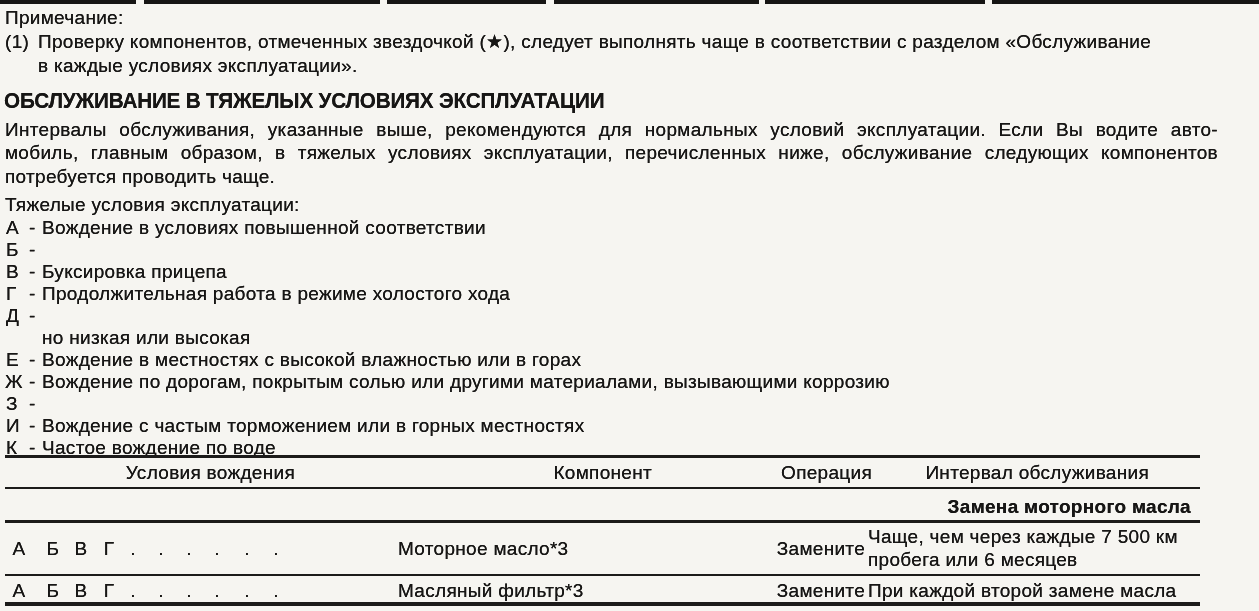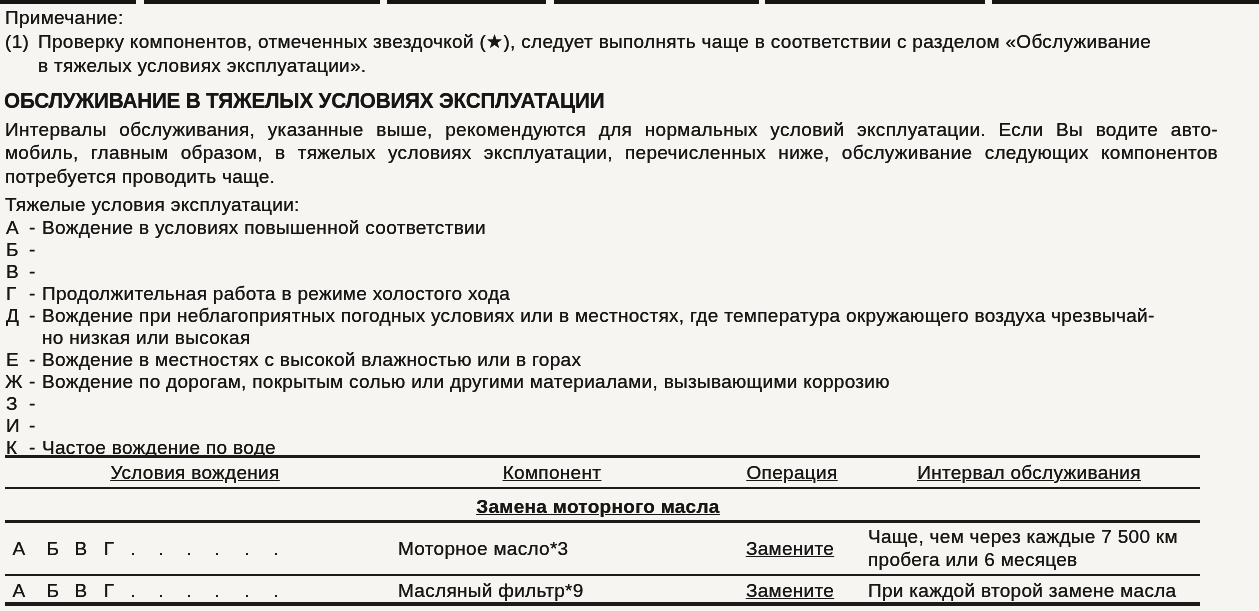--- a/index.html
+++ b/index.html
@@ -20,21 +20,21 @@
     white-space:normal;
     text-align:justify;text-align-last:justify;
     overflow:hidden;height:22px;
   }
   .heading{
     font-size:22px;font-weight:bold;letter-spacing:-0.2px;
     transform:scaleX(0.94);transform-origin:left center;
     text-shadow:0 0 .5px currentColor;
   }
   .bold{font-weight:bold;}
-  .center{text-align:center;text-decoration:underline;}
+  .center{text-align:right;}
   .topbar{
     position:absolute;left:0;top:0;width:1259px;height:4px;
     background:linear-gradient(90deg,
       #161514 0 10.8%, transparent 10.8% 11.4%,
       #161514 11.4% 30.2%, transparent 30.2% 30.7%,
       #161514 30.7% 43.4%, transparent 43.4% 44.0%,
       #161514 44.0% 60.3%, transparent 60.3% 60.8%,
       #161514 60.8% 78.2%, transparent 78.2% 78.8%,
       #161514 78.8% 100%);
   }
@@ -44,62 +44,63 @@
 </head>
 <body>
 
 <div class="page">
 
   <div class="topbar"></div>
 
   <div class="abs txt" style="left:5px;top:7px">Примечание:</div>
   <div class="abs txt" style="left:5px;top:31px">(1)</div>
   <div class="abs txt" style="left:38px;top:31px">Проверку компонентов, отмеченных звездочкой (★), следует выполнять чаще в соответствии с разделом «Обслуживание</div>
-  <div class="abs txt" style="left:38px;top:55px">в тяжелых условиях эксплуатации».</div>
+  <div class="abs txt" style="left:38px;top:55px">в каждые условиях эксплуатации».</div>
 
   <div class="abs heading" style="left:4px;top:88px">ОБСЛУЖИВАНИЕ В ТЯЖЕЛЫХ УСЛОВИЯХ ЭКСПЛУАТАЦИИ</div>
 
   <div class="abs txt just" style="left:5px;top:119px;width:1213px">Интервалы обслуживания, указанные выше, рекомендуются для нормальных условий эксплуатации. Если Вы водите авто-</div>
   <div class="abs txt just" style="left:5px;top:142px;width:1213px">мобиль, главным образом, в тяжелых условиях эксплуатации, перечисленных ниже, обслуживание следующих компонентов</div>
   <div class="abs txt" style="left:5px;top:166px">потребуется проводить чаще.</div>
 
   <div class="abs txt" style="left:5px;top:194px">Тяжелые условия эксплуатации:</div>
 
   <div class="abs txt" style="left:6px;top:217px">А</div>
   <div class="abs txt" style="left:29px;top:217px">-</div>
   <div class="abs txt" style="left:42px;top:217px">Вождение в условиях повышенной соответствии</div>
 
   <div class="abs txt" style="left:6px;top:239px">Б</div>
   <div class="abs txt" style="left:29px;top:239px">-</div>
 
   <div class="abs txt" style="left:6px;top:261px">В</div>
   <div class="abs txt" style="left:29px;top:261px">-</div>
+  <div class="abs txt" style="left:42px;top:261px">Буксировка прицепа</div>
 
   <div class="abs txt" style="left:6px;top:283px">Г</div>
   <div class="abs txt" style="left:29px;top:283px">-</div>
   <div class="abs txt" style="left:42px;top:283px">Продолжительная работа в режиме холостого хода</div>
 
   <div class="abs txt" style="left:6px;top:305px">Д</div>
   <div class="abs txt" style="left:29px;top:305px">-</div>
-  <div class="abs txt" style="left:42px;top:305px">Вождение при неблагоприятных погодных условиях или в местностях, где температура окружающего воздуха чрезвычай-</div>
   <div class="abs txt" style="left:42px;top:327px">но низкая или высокая</div>
 
   <div class="abs txt" style="left:6px;top:349px">Е</div>
   <div class="abs txt" style="left:29px;top:349px">-</div>
   <div class="abs txt" style="left:42px;top:349px">Вождение в местностях с высокой влажностью или в горах</div>
 
   <div class="abs txt" style="left:5px;top:371px">Ж</div>
   <div class="abs txt" style="left:29px;top:371px">-</div>
   <div class="abs txt" style="left:42px;top:371px">Вождение по дорогам, покрытым солью или другими материалами, вызывающими коррозию</div>
 
   <div class="abs txt" style="left:6px;top:393px">З</div>
   <div class="abs txt" style="left:29px;top:393px">-</div>
 
   <div class="abs txt" style="left:6px;top:415px">И</div>
   <div class="abs txt" style="left:29px;top:415px">-</div>
+  <div class="abs txt" style="left:42px;top:415px">Вождение с частым торможением или в горных местностях</div>
 
   <div class="abs txt" style="left:6px;top:437px">К</div>
   <div class="abs txt" style="left:29px;top:437px">-</div>
   <div class="abs txt" style="left:42px;top:437px">Частое вождение по воде</div>
 
   <div>
     <div class="hline" style="top:455px;height:3px"></div>
 
     <div class="abs txt center" style="left:95px;top:462px;width:200px">Условия вождения</div>
     <div class="abs txt center" style="left:452px;top:462px;width:200px">Компонент</div>
@@ -135,21 +136,21 @@
       <div class="abs txt slot" style="left:8px;top:580px">А</div>
       <div class="abs txt slot" style="left:42px;top:580px">Б</div>
       <div class="abs txt slot" style="left:70px;top:580px">В</div>
       <div class="abs txt slot" style="left:98px;top:580px">Г</div>
       <div class="abs txt slot" style="left:122px;top:580px">.</div>
       <div class="abs txt slot" style="left:150px;top:580px">.</div>
       <div class="abs txt slot" style="left:178px;top:580px">.</div>
       <div class="abs txt slot" style="left:206px;top:580px">.</div>
       <div class="abs txt slot" style="left:236px;top:580px">.</div>
       <div class="abs txt slot" style="left:265px;top:580px">.</div>
-      <div class="abs txt" style="left:398px;top:580px">Масляный фильтр*9</div>
+      <div class="abs txt" style="left:398px;top:580px">Масляный фильтр*3</div>
       <div class="abs txt center" style="left:715px;top:580px;width:150px">Замените</div>
       <div class="abs txt" style="left:868px;top:580px">При каждой второй замене масла</div>
     </div>
 
     <div class="hline" style="top:602px;height:4px"></div>
   </div>
 
 </div>
 
 </body></html>

